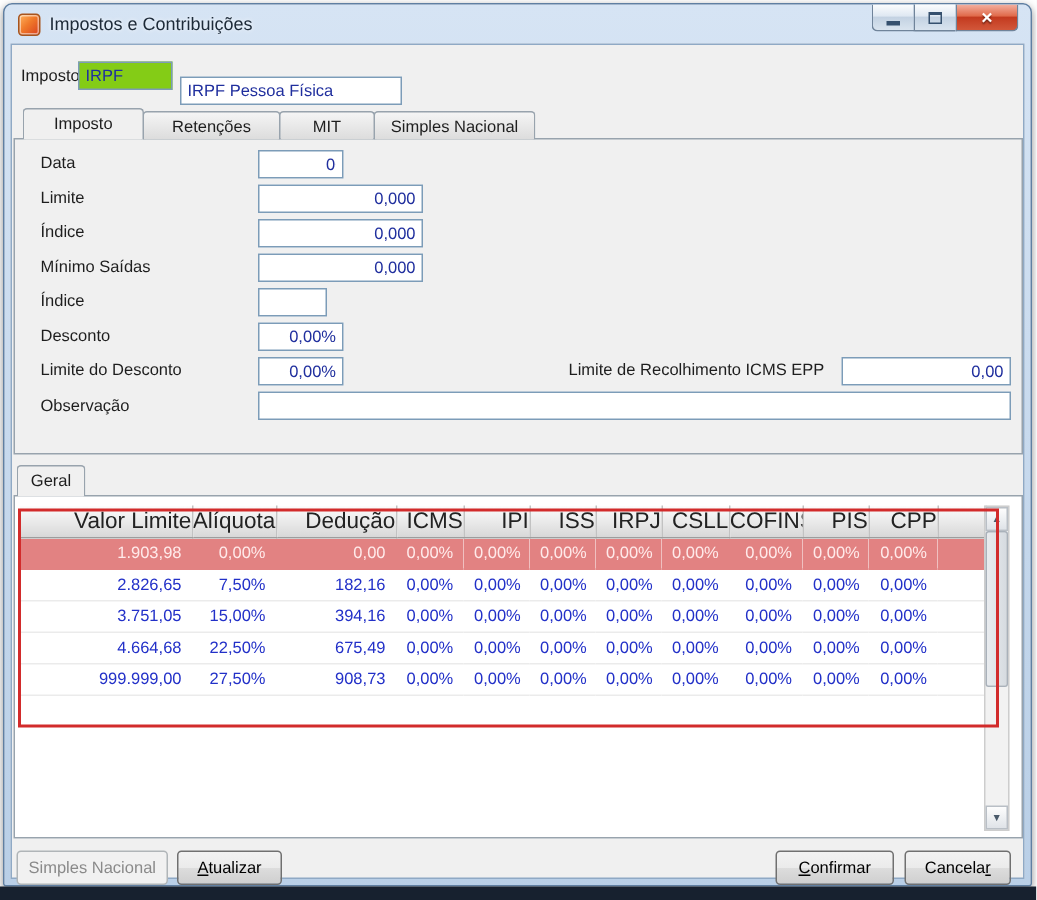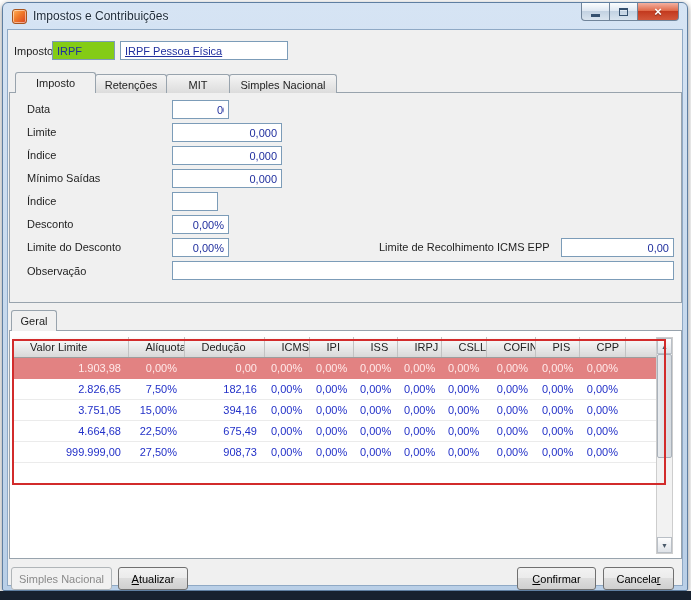--- a/index.html
+++ b/index.html
@@ -34,46 +34,46 @@
     background:#f0f0f0; border:1px solid #8fa9c5; }
 
   
   .lbl { position:absolute; font-size:11px; color:#1e1e1e; white-space:nowrap; }
   .inp { position:absolute; height:19px; border:1px solid #7c9cb8; background:#fff;
     font-family:"Liberation Sans",sans-serif; font-size:11px; color:var(--input-text,#202f9e);
     padding:1px 4px; }
   .inp.num { text-align:right; }
   .lbl-imposto { left:6px; top:15px; }
   .inp-code { left:44px; top:11px; width:63px; background:#84cc16; }
-  .inp-desc { left:112px; top:11px; width:168px;text-decoration:underline; }
+  .inp-desc { left:112px; top:21px; width:148px; }
 
   
   .tabstrip { position:absolute; left:7px; top:42px; height:21px; display:flex; z-index:3; }
   .tab { font-size:11px; color:#1e1e1e; text-align:center; padding-top:4px;
     border:1px solid #98a3ad; border-bottom:none; border-radius:3px 3px 0 0;
     background:linear-gradient(#f5f5f5,#dcdcdc); margin-top:2px; height:19px; cursor:default; }
   .tab + .tab { margin-left:-1px; }
   .tab.active { background:#f0f0f0; margin-top:0; height:21px; z-index:4; position:relative; }
-  .tab-w1{width:81px;} .tab-w2{width:72px;} .tab-w3{width:64px;} .tab-w4{width:108px;}
+  .tab-w1{width:81px;} .tab-w2{width:92px;} .tab-w3{width:64px;} .tab-w4{width:108px;}
 
   .tab-panel { position:absolute; left:1px; top:62px; width:673px; height:211px;
     border:1px solid #98a3ad; background:#f0f0f0; z-index:2; }
 
   .f-lbl { position:absolute; left:17px; font-size:11px; color:#1e1e1e; white-space:nowrap; }
   .f-inp { position:absolute; left:162px; }
 
   
   .geral-tab { position:absolute; left:3px; top:280px; width:46px; height:21px; z-index:3;
     font-size:11px; color:#1e1e1e; text-align:center; padding-top:4px;
     border:1px solid #98a3ad; border-bottom:none; border-radius:3px 3px 0 0; background:#f0f0f0; }
   .grid-panel { position:absolute; left:1px; top:300px; width:673px; height:229px;
     border:1px solid #98a3ad; background:#ffffff; z-index:2; }
   table.grid { position:absolute; left:3px; top:6px; width:645px; border-collapse:collapse; table-layout:fixed; }
-  table.grid th { height:20px; font-size:11px; font-weight:normal; color:#222; text-align:left;
-    padding:2px 17px; background:linear-gradient(#fdfdfd,#d8d8d8);
+  table.grid th { height:20px; font-size:15px; font-weight:normal; color:#222; text-align:right;
+    padding:2px 0; background:linear-gradient(#fdfdfd,#d8d8d8);
     border-bottom:1px solid #9d9d9d; border-right:1px solid #c2c2c2; overflow:hidden; white-space:nowrap; }
   table.grid td { height:21px; font-size:11px; color:var(--grid-text,#2230c8); text-align:right;
     padding:0 7px; border-bottom:1px solid #ebebeb; overflow:hidden; white-space:nowrap; }
   table.grid tr.selected td { background:var(--selected-row-bg,#e28282);
     color:var(--selected-row-text,#ffeaea); border-bottom-color:var(--selected-row-bg,#e28282); }
 
   .annotation { position:absolute; left:2px; top:8px; width:654px; height:146px;
     border:2px solid var(--annotation,#d22b2b); pointer-events:none; z-index:6; }
 
   .vscroll { position:absolute; right:8px; top:6px; width:17px; height:217px;

